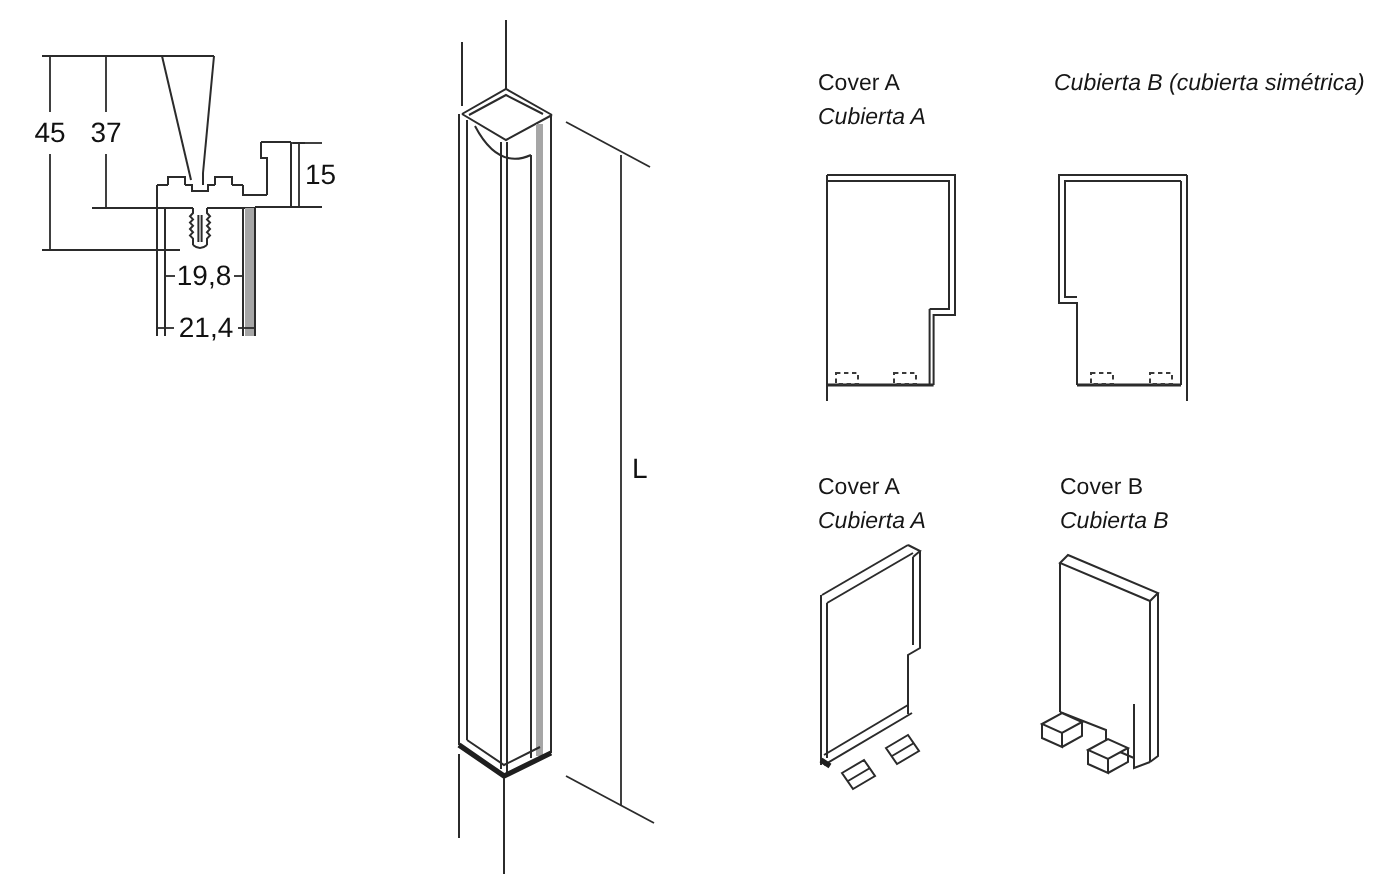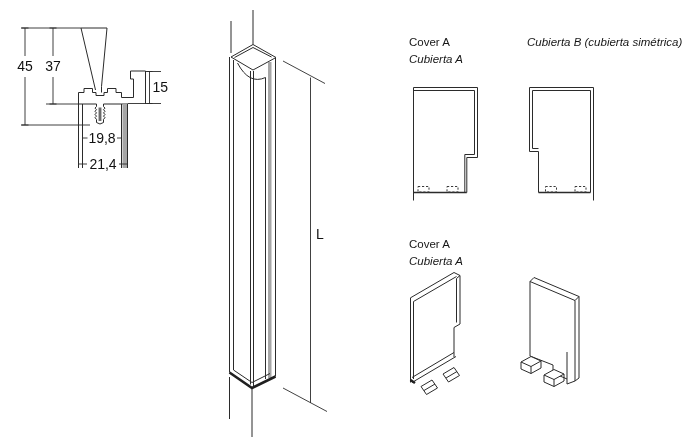--- a/index.html
+++ b/index.html
@@ -214,14 +214,18 @@
 
   <div class="label" style="left:527px;top:34px;">
     <div class="es">Cubierta B (cubierta simétrica)</div>
   </div>
 
   <div class="label" style="left:409px;top:236px;">
     <div>Cover A</div>
     <div class="es">Cubierta A</div>
   </div>
 
+  <div class="label" style="left:530px;top:236px;">
+    <div>Cover B</div>
+    <div class="es">Cubierta B</div>
+  </div>
 
 </div>
 
 </body></html>

